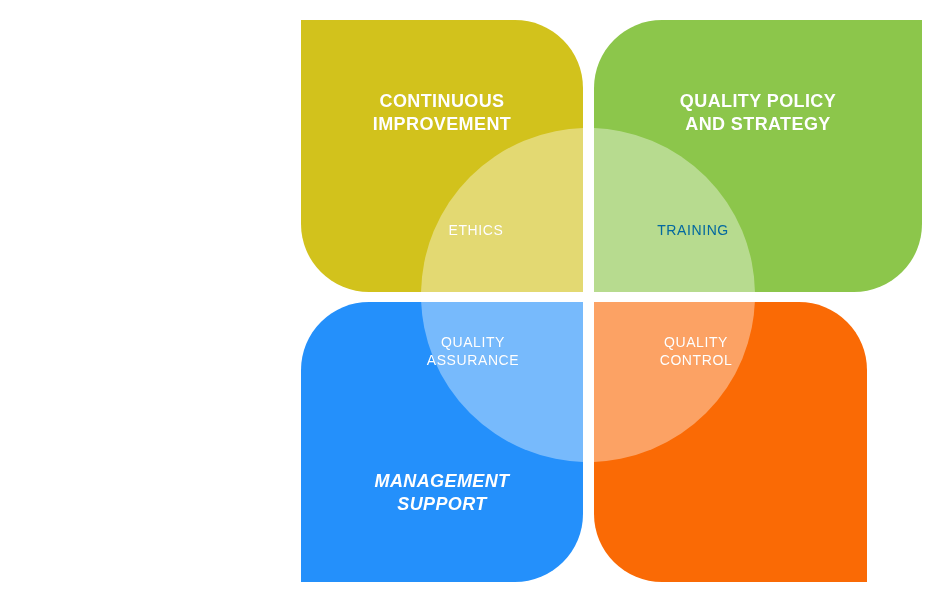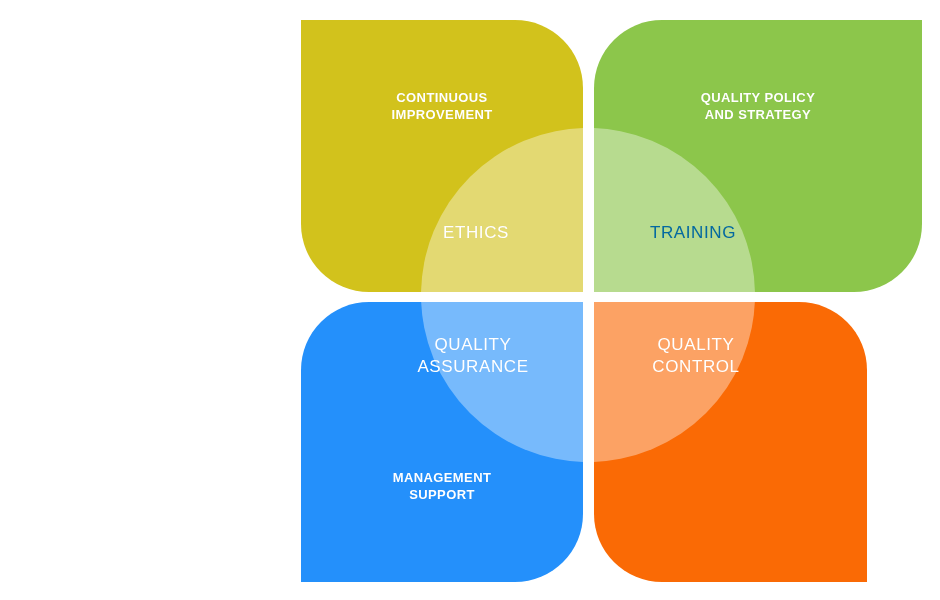--- a/index.html
+++ b/index.html
@@ -62,26 +62,26 @@
   .label {
     position: absolute;
     color: #ffffff;
     text-align: center;
     line-height: 1.28;
     letter-spacing: 0.4px;
     white-space: pre-line;
     text-shadow: 0 0 1px rgba(0,0,0,0.05);
   }
   .outer-label {
-    font-size: 13px;
+    font-size: 18px;
     font-weight: bold;
     text-align: center;
   }
   .inner-label {
-    font-size: 17px;
+    font-size: 14px;
     font-weight: normal;
     letter-spacing: 0.6px;
     text-align: center;
   }
 
   
   .quad-tl .outer-label { left: 0;   right: 0;  top: 70px;  }
   .quad-tr .outer-label { left: 0;   right: 0;  top: 70px;  }
   .quad-bl .outer-label { left: 0;   right: 0;  top: 168px; }
   .quad-br .outer-label { left: 0;   right: 0;  top: 168px; }
@@ -109,21 +109,21 @@
     <div class="quad-fill" style="background: rgb(140, 198, 75);"></div>
     <div class="circle-overlay"></div>
     <div class="label outer-label" style="color: rgb(255, 255, 255);">QUALITY POLICY
 AND STRATEGY</div>
     <div class="label inner-label" style="color: #0369a1;">TRAINING</div>
   </div>
 
   <div class="quadrant quad-bl">
     <div class="quad-fill" style="background: rgb(36, 144, 251);"></div>
     <div class="circle-overlay"></div>
-    <div class="label outer-label" style="color: rgb(255, 255, 255);">MANAGEMENT
+    <div class="label outer-label" style="color: rgb(255, 255, 255); font-style: italic;">MANAGEMENT
 SUPPORT</div>
     <div class="label inner-label" style="color: rgb(255, 255, 255);">QUALITY
 ASSURANCE</div>
   </div>
 
   <div class="quadrant quad-br">
     <div class="quad-fill" style="background: rgb(250, 106, 5);"></div>
     <div class="circle-overlay"></div>
     <div class="label inner-label" style="color: rgb(255, 255, 255);">QUALITY
 CONTROL</div>

